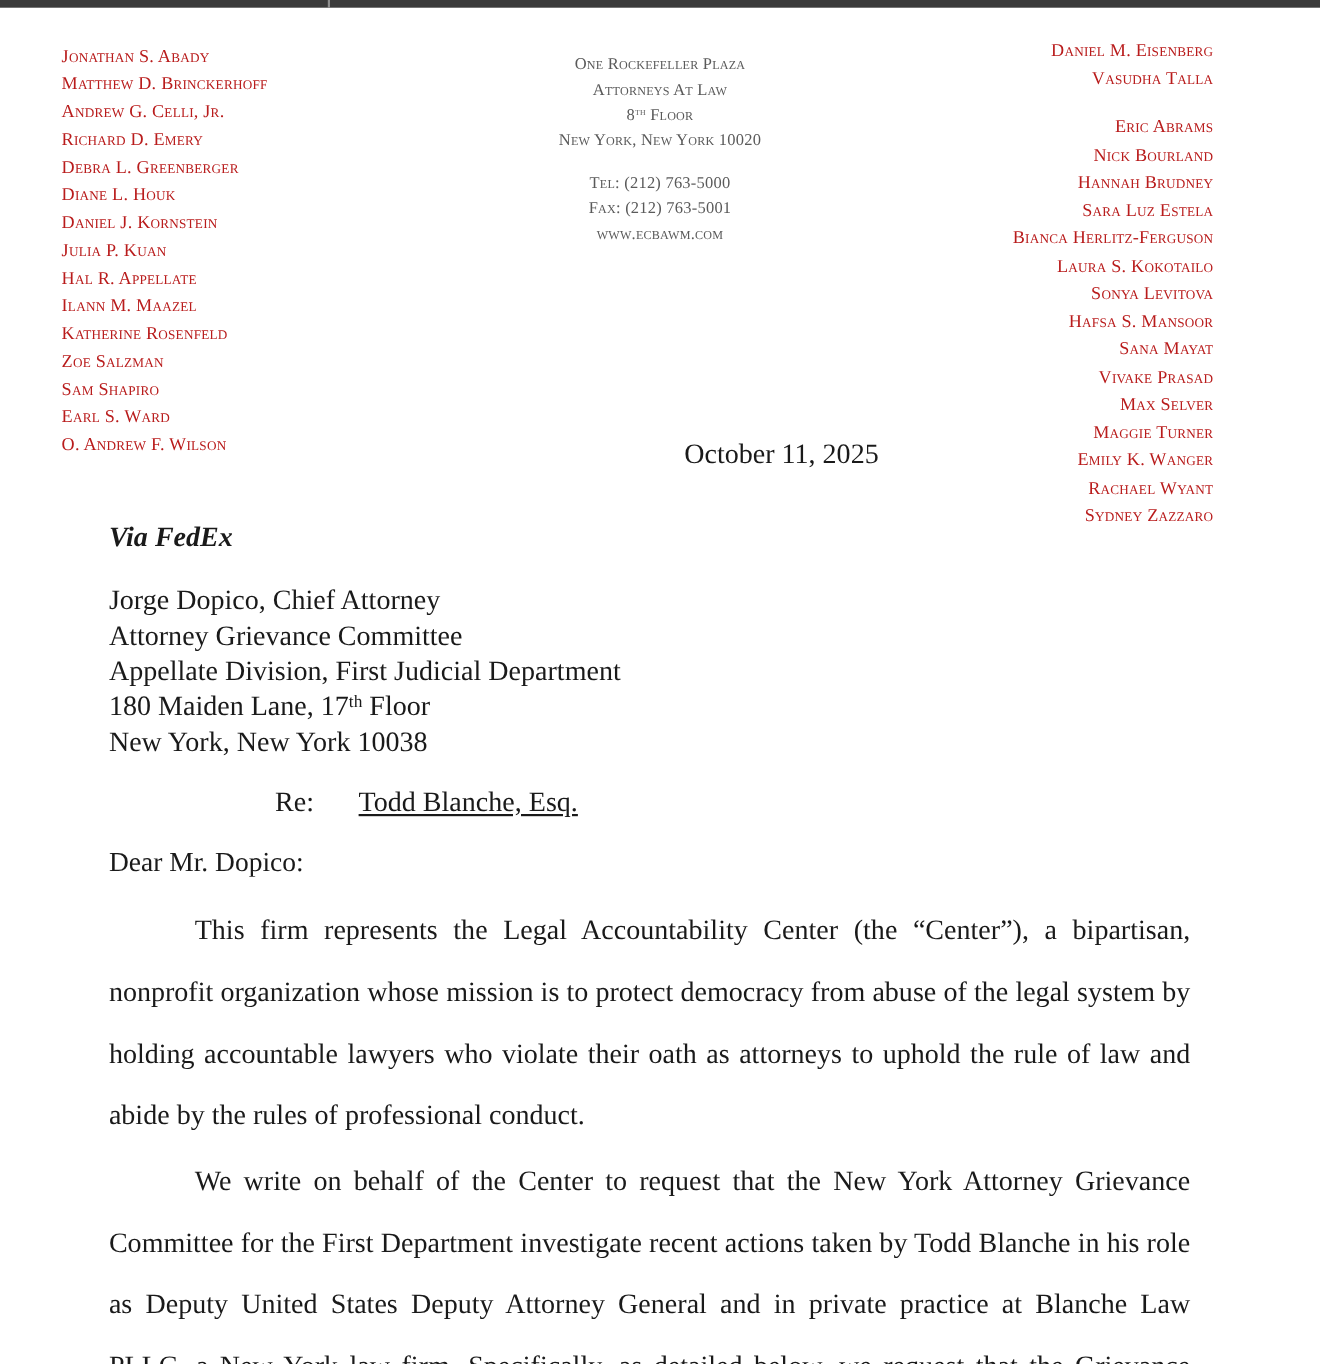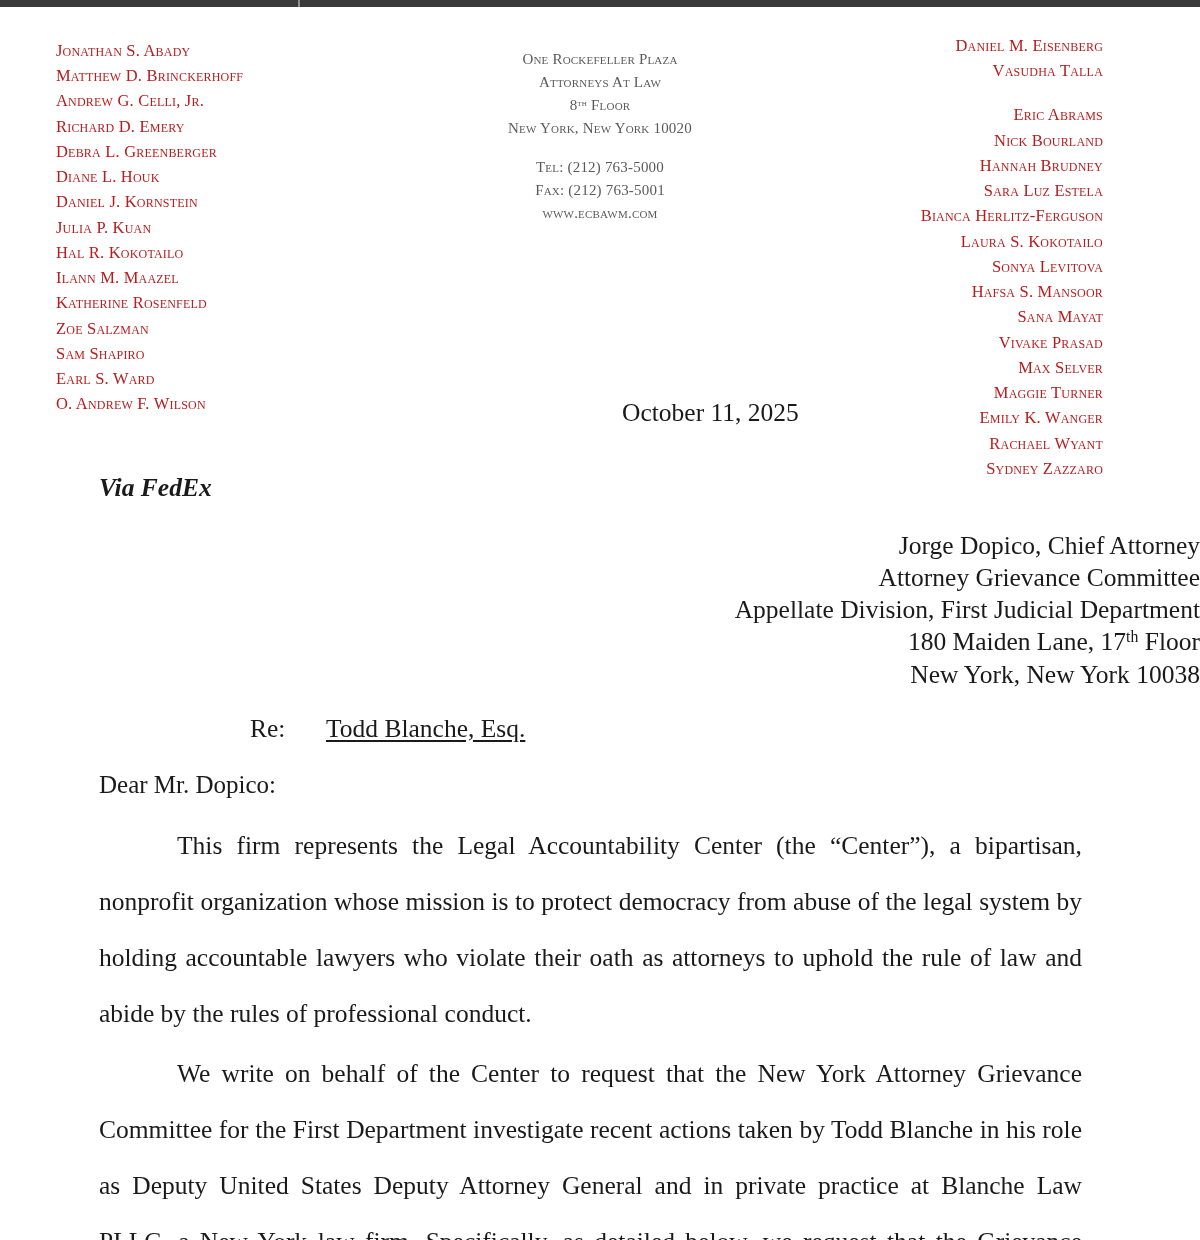--- a/index.html
+++ b/index.html
@@ -93,21 +93,21 @@
     font-weight: bold;
     font-style: italic;
     font-size: 25.5px;
   }
   .address {
     margin-top: 27px;
     margin-left: 99px;
     font-size: 25.5px;
     line-height: 1.26;
   }
-  .address .addr-line { white-space: nowrap; text-align: right; }
+  .address .addr-line { white-space: nowrap; }
   .re-row {
     margin-top: 23px;
     margin-left: 250px;
     font-size: 25.5px;
     white-space: nowrap;
   }
   .re-label {
     display: inline-block;
     width: 76px;
   }
@@ -146,21 +146,21 @@
 
     <div class="lh-col lh-left">
       <div class="lh-line">Jonathan S. Abady</div>
       <div class="lh-line">Matthew D. Brinckerhoff</div>
       <div class="lh-line">Andrew G. Celli, Jr.</div>
       <div class="lh-line">Richard D. Emery</div>
       <div class="lh-line">Debra L. Greenberger</div>
       <div class="lh-line">Diane L. Houk</div>
       <div class="lh-line">Daniel J. Kornstein</div>
       <div class="lh-line">Julia P. Kuan</div>
-      <div class="lh-line">Hal R. Kokotailo</div>
+      <div class="lh-line">Hal R. Appellate</div>
       <div class="lh-line">Ilann M. Maazel</div>
       <div class="lh-line">Katherine Rosenfeld</div>
       <div class="lh-line">Zoe Salzman</div>
       <div class="lh-line">Sam Shapiro</div>
       <div class="lh-line">Earl S. Ward</div>
       <div class="lh-line">O. Andrew F. Wilson</div>
     </div>
 
     <div class="lh-col lh-center">
       <div class="lh-line">One Rockefeller Plaza</div>

